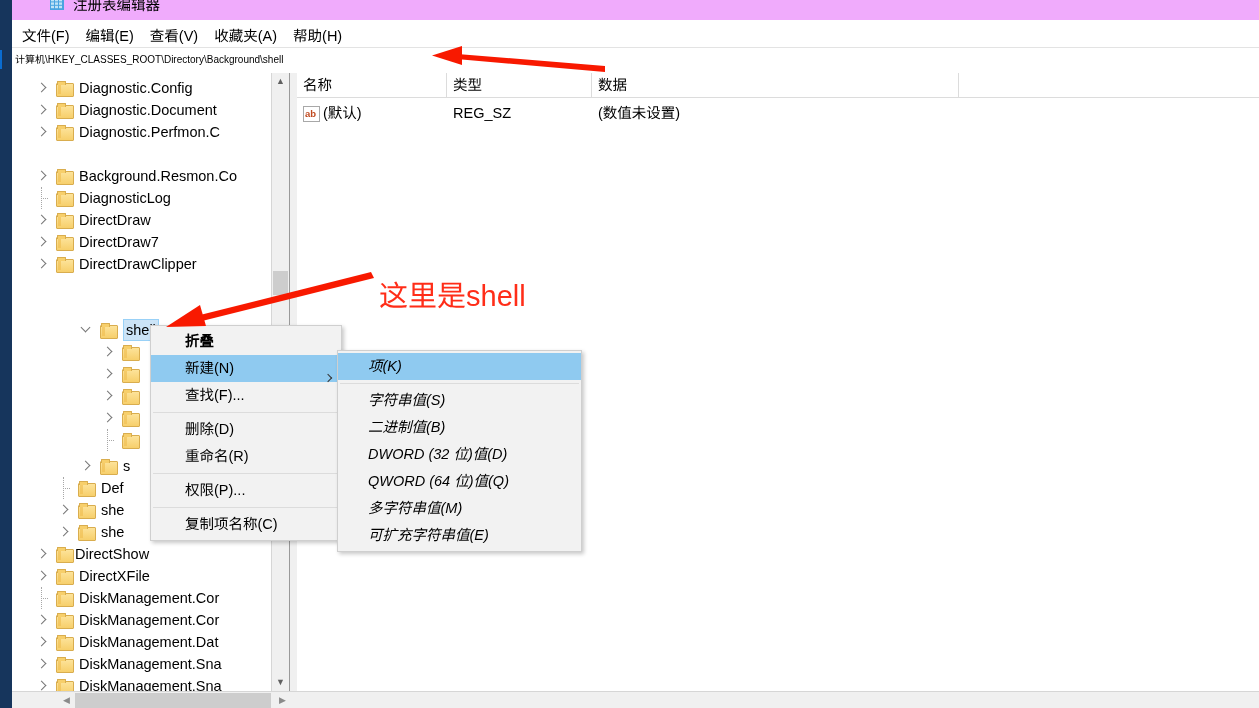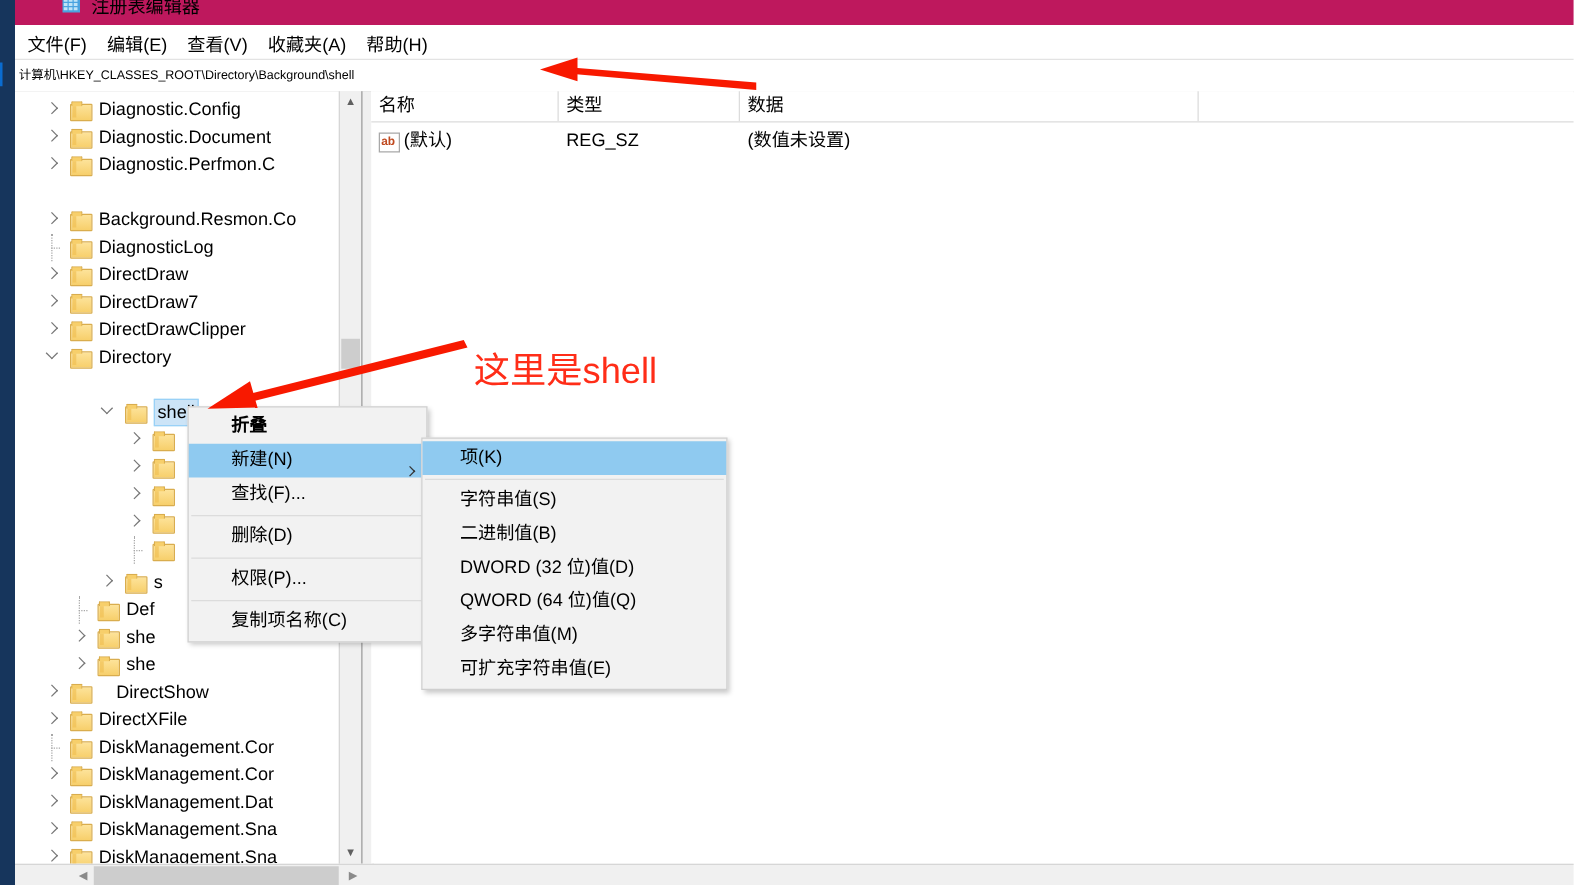--- a/index.html
+++ b/index.html
@@ -9,21 +9,21 @@
     font-family:"Liberation Sans","DejaVu Sans",sans-serif;
     font-size:14.5px;color:#000;
     position:relative;
     -webkit-font-smoothing:antialiased;
   }
   
   #desk-strip{position:absolute;left:0;top:0;width:12px;height:708px;background:#16355c;}
   #window{position:absolute;left:12px;top:0;width:1247px;height:708px;background:#ffffff;}
 
   
-  #titlebar{position:absolute;left:0;top:0;width:1247px;height:20px;background:#be185d;}
+  #titlebar{position:absolute;left:0;top:0;width:1247px;height:20px;background:#f0abfc;}
   #app-icon{position:absolute;left:37px;top:-4px;width:16px;height:16px;}
   #app-title{position:absolute;left:61px;top:-7px;font-size:14.5px;color:#000;white-space:nowrap;}
 
   
   #menubar{position:absolute;left:0;top:22px;width:1247px;height:24px;background:#ffffff;
            display:flex;align-items:center;}
   #menubar .mi{padding:2px 8px 2px 8px;font-size:14.5px;color:#000;white-space:nowrap;cursor:default;}
   #menubar .mi:first-child{margin-left:2px;}
 
   
@@ -87,21 +87,21 @@
            border:1px solid #cfcfcf;box-shadow:2px 2px 4px rgba(0,0,0,.22);z-index:40;padding:2px 0;}
   #ctxmenu .row{position:relative;height:27px;line-height:27px;font-size:14.5px;padding-left:34px;color:#000;white-space:nowrap;}
   #ctxmenu .row.bold{font-weight:bold;}
   #ctxmenu .row.hl{background:#8fcaf0;}
   #ctxmenu .sep{height:1px;background:#dcdcdc;margin:3px 2px;}
   #ctxmenu .sub{position:absolute;right:10px;top:0;font-size:11px;color:#333;}
   #ctxmenu .sub::before{content:"";display:inline-block;width:5px;height:5px;
       border-right:1.6px solid #333;border-top:1.6px solid #333;transform:rotate(45deg);position:relative;top:9px;}
 
   #submenu{position:absolute;left:337px;top:350px;width:243px;background:#f2f2f2;
-           border:1px solid #cfcfcf;box-shadow:2px 2px 4px rgba(0,0,0,.22);z-index:41;padding:2px 0;}
+           border:1px solid #cfcfcf;box-shadow:2px 2px 4px rgba(0,0,0,.22);z-index:41;padding:2px 0;font-style:italic;}
   #submenu .row{height:27px;line-height:27px;font-size:14.5px;padding-left:30px;color:#000;white-space:nowrap;}
   #submenu .row.hl{background:#8fcaf0;}
   #submenu .sep{height:1px;background:#dcdcdc;margin:3px 2px;}
 
   
   #anno-text{position:absolute;left:379px;top:272px;font-size:29px;color:#ff2d18;
              font-family:"Liberation Sans",sans-serif;white-space:nowrap;z-index:50;}
   svg.anno{position:absolute;left:0;top:0;width:1259px;height:708px;pointer-events:none;z-index:49;}
 </style>
 </head>
@@ -189,27 +189,20 @@
         </span>
         <span class="lbl" style="left: 67px;">DirectDraw7</span>
       </div>
       <div class="trow" style="top: 180px; width: 277px;">
         <span class="chev" style="left: 22px;"></span>
         <span class="folder" style="left: 44px;">
           <i></i>
         </span>
         <span class="lbl" style="left: 67px;">DirectDrawClipper</span>
       </div>
-      <div class="trow" style="top: 202px; width: 277px;">
-        <span class="chev down" style="left: 22px;"></span>
-        <span class="folder" style="left: 44px;">
-          <i></i>
-        </span>
-        <span class="lbl" style="left: 67px;">Directory</span>
-      </div>
       <div class="trow sel" style="top: 246px; width: 277px;">
         <span class="chev down" style="left: 66px;"></span>
         <span class="folder" style="left: 88px;">
           <i></i>
         </span>
         <span class="lbl" style="left: 111px;">shell</span>
       </div>
       <div class="trow" style="top: 268px; width: 277px;">
         <span class="chev" style="left: 88px;"></span>
         <span class="folder" style="left: 110px;">
@@ -271,21 +264,21 @@
         <span class="folder" style="left: 66px;">
           <i></i>
         </span>
         <span class="lbl" style="left: 89px;">she</span>
       </div>
       <div class="trow" style="top: 470px; width: 277px;">
         <span class="chev" style="left: 22px;"></span>
         <span class="folder" style="left: 44px;">
           <i></i>
         </span>
-        <span class="lbl" style="left: 81px;">DirectShow</span>
+        <span class="lbl" style="left: 63px;">DirectShow</span>
       </div>
       <div class="trow" style="top: 492px; width: 277px;">
         <span class="chev" style="left: 22px;"></span>
         <span class="folder" style="left: 44px;">
           <i></i>
         </span>
         <span class="lbl" style="left: 67px;">DirectXFile</span>
       </div>
       <div class="trow" style="top: 514px; width: 277px;">
         <span class="dots stub" style="left: 22px;"></span>
@@ -358,20 +351,21 @@
 
 <div id="ctxmenu">
   <div class="row bold">折叠</div>
   <div class="row hl">
     <span>新建(N)</span>
     <span class="sub"></span>
   </div>
   <div class="row">查找(F)...</div>
   <div class="sep"></div>
   <div class="row">删除(D)</div>
+  <div class="row">重命名(R)</div>
   <div class="sep"></div>
   <div class="row">权限(P)...</div>
   <div class="sep"></div>
   <div class="row">复制项名称(C)</div>
 </div>
 
 <div id="submenu">
   <div class="row hl">项(K)</div>
   <div class="sep"></div>
   <div class="row">字符串值(S)</div>

